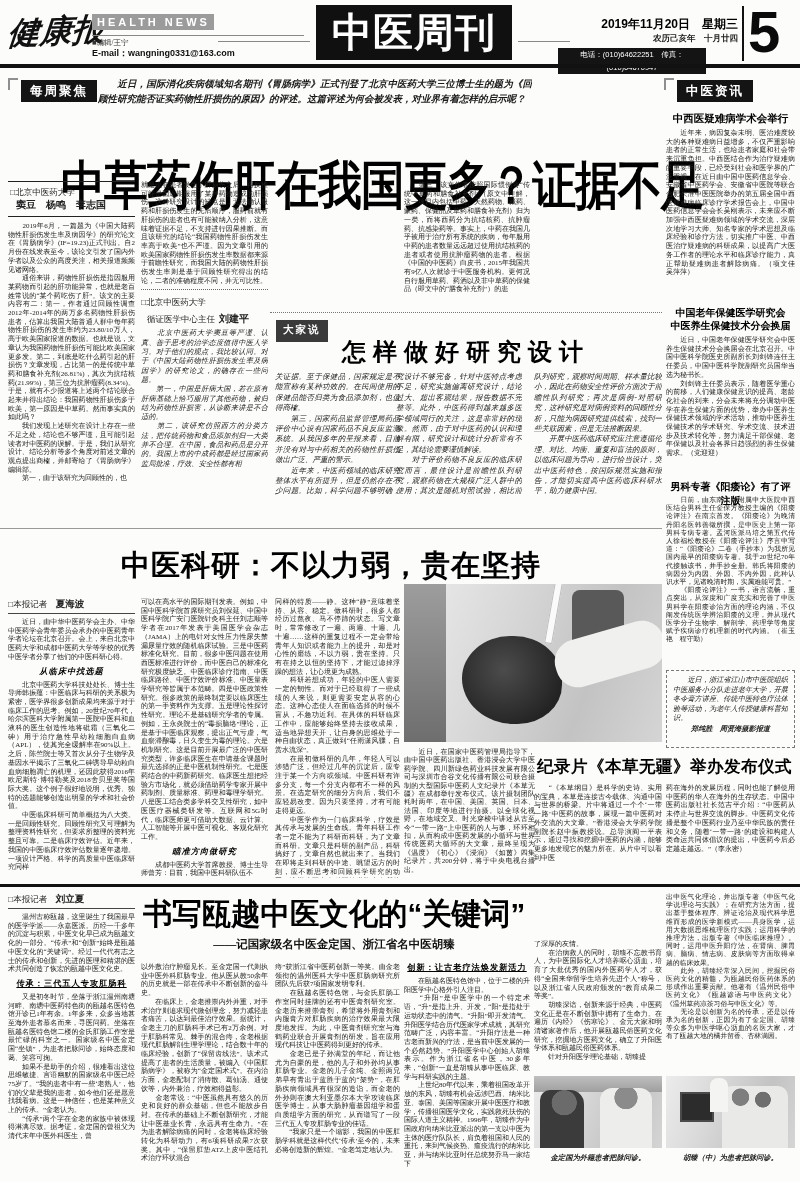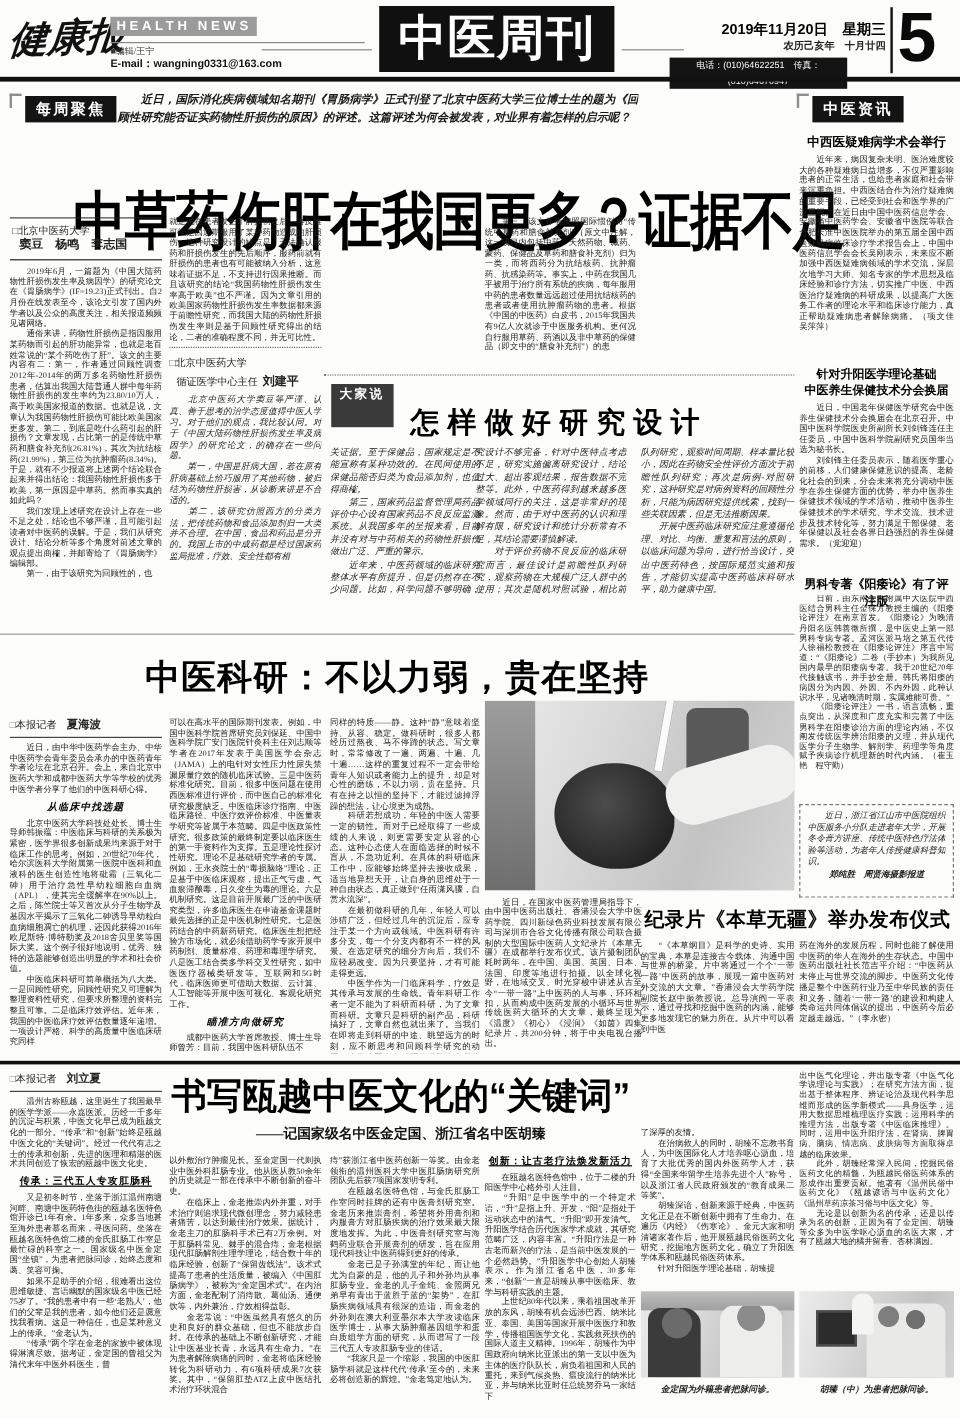--- a/index.html
+++ b/index.html
@@ -14,21 +14,21 @@
   .kai { font-family:"Liberation Serif","DejaVu Serif",serif; font-style:italic; }
   .jt  { text-align:justify; white-space:pre-line; overflow:hidden; }
   .t7    { font-size:7px;   line-height:8.7px; }
   .t68   { font-size:6.8px; line-height:8.2px; }
   .ctr { text-align:center; }
   .rule { background:#111; }
   .thinline { background:#888; height:1px; }
   .badge-wrap { display:flex; align-items:flex-start; }
   .corner { width:10px; height:12px; border-left:2.5px solid #8f8f8f; border-top:2.5px solid #8f8f8f; margin-right:3px; margin-top:-2px; }
   .badge-box { background:#141414; color:#fff; font-weight:bold; font-size:12.5px; line-height:1; padding:5px 9px 4px; letter-spacing:2px; }
-  .badge-box.gray { background:#3a3a3a; font-size:10.5px; padding:4px 7px 21px; }
+  .badge-box.gray { background:#3a3a3a; font-size:10.5px; padding:4px 7px 7px; }
   .artitle { font-weight:bold; text-align:center; color:#000; }
   .subhead { font-weight:bold; text-align:center; font-size:8.2px; line-height:10px; margin:5px 0 4px; color:#000; letter-spacing:1px; }
   .byline { font-size:8.5px; line-height:12px; border-bottom:1px solid #444; padding-bottom:3px; margin-bottom:4px; }
   .byline b { font-size:9.5px; }
   .authorbox { border-top:1.5px solid #222; border-bottom:1px solid #222; padding:4px 2px 4px; margin-bottom:5px; }
   .dotted { border-top:1px dotted #666; margin:4px 0; }
   .photo { background:linear-gradient(110deg,#ececec 0%,#d9d9d9 35%,#c3c3c3 70%,#d5d5d5 100%); overflow:hidden; position:absolute; }
   .cap { font-size:7.3px; line-height:10px; text-align:center; font-style:italic; font-weight:bold; color:#1d1d1d; }
   .notebox { border:1px dashed #777; padding:5px 6px 4px; }
   .sign-r { text-align:center; font-weight:bold; }
@@ -147,21 +147,21 @@
   <div class="abs ctr hei" style="left:534px;top:756px;width:261px;font-size:16.5px;font-weight:900;letter-spacing:0.5px;color:#000;">纪录片《本草无疆》举办发布仪式</div>
   <div class="abs jt t7" style="left:534px;top:784px;width:128px;height:96px;">　　“《本草纲目》是科学的史诗、实用的宝典，本草是连接古今载体、沟通中国与世界的桥梁。片中将通过一个个‘一带一路’中医药的故事，展现一篇中医药对外交流的大文章。”香港浸会大学药学院副院长赵中振教授说。总导演阎一平表示，通过寻找和挖掘中医药的内涵，能够更多地发现它的魅力所在。从片中可以看到中医</div>
   <div class="abs jt t7" style="left:666px;top:784px;width:129px;height:96px;">药在海外的发展历程，同时也能了解使用中医药的华人在海外的生存状态。中国中医药出版社社长范吉平介绍：“中医药从未停止与世界交流的脚步。中医药文化传播是整个中医药行业乃至中华民族的责任和义务，随着‘一带一路’的建设和构建人类命运共同体倡议的提出，中医药今后必定越走越远。”（李永密）</div>
 
   <div class="abs badge-wrap" style="left:664px;top:80px;">
     <span class="corner"></span>
     <span class="badge-box">中医资讯</span>
   </div>
   <div class="abs artitle" style="left:666px;top:112px;width:129px;font-size:10.5px;">中西医疑难病学术会举行</div>
   <div class="abs jt t7" style="left:666px;top:129px;width:129px;height:172px;">　　近年来，病因复杂未明、医治难度较大的各种疑难病日益增多，不仅严重影响患者的正常生活，也给患者家庭和社会带来沉重负担。中西医结合作为治疗疑难病的重要手段，已经受到社会和医学界的广泛重视。在近日由中国中医药信息学会、安徽省中医药学会、安徽省中医院等联合合肥长淮中医医院举办的第五届全国中西医疑难病临床诊疗学术报告会上，中国中医药信息学会会长吴刚表示，未来应不断加强中西医疑难病领域的学术交流，深层次地学习大师、知名专家的学术思想及临床经验和诊疗方法，切实推广中医、中西医治疗疑难病的科研成果，以提高广大医务工作者的理论水平和临床诊疗能力，真正帮助疑难病患者解除病痛。（项文佳　吴萍萍）</div>
-  <div class="abs artitle" style="left:666px;top:306px;width:129px;font-size:10px;line-height:13px;white-space:pre-line;">针对升阳医学理论基础
+  <div class="abs artitle" style="left:666px;top:306px;width:129px;font-size:10px;line-height:13px;white-space:pre-line;">中国老年保健医学研究会
 中医养生保健技术分会换届</div>
   <div class="abs jt t7" style="left:666px;top:336px;width:129px;height:138px;">　　近日，中国老年保健医学研究会中医养生保健技术分会换届会在北京召开。中国中医科学院医史所副所长刘剑锋连任主任委员，中国中医科学院副研究员国华当选为秘书长。
 　　刘剑锋主任委员表示，随着医学重心的前移，人们健康保健意识的提高、老龄化社会的到来，分会未来将充分调动中医学在养生保健方面的优势，举办中医养生保健技术领域的学术活动，推动中医养生保健技术的学术研究、学术交流、技术进步及技术转化等，努力满足干部保健、老年保健以及社会各界日趋强烈的养生保健需求。（党迎迎）</div>
   <div class="abs artitle" style="left:666px;top:480px;width:129px;font-size:10px;">男科专著《阳痿论》有了评注版</div>
   <div class="abs jt t68" style="left:666px;top:496px;width:129px;height:168px;">　　日前，由东南大学附属中大医院中西医结合男科主任金保方教授主编的《阳痿论评注》在南京首发。《阳痿论》为晚清丹阳名医韩善徵所撰，是中医史上第一部男科专病专著。孟河医派马培之第五代传人徐福松教授在《阳痿论评注》序言中写道：“《阳痿论》二卷（手抄本）为我所见国内最早的阳痿病专著。我于20世纪70年代接触该书，并手抄全册。韩氏将阳痿的病因分为内因、外因、不内外因，此种认识水平，见诸晚清时期，实属难能可贵。”
 　　《阳痿论评注》一书，语言流畅，重点突出，从深度和广度充实和完善了中医男科学在阳痿诊治方面的理论内涵，不仅阐发传统医学辨治阳痿的义理，并从现代医学分子生物学、解剖学、药理学等角度赋予疾病诊疗机理新的时代内涵。（崔玉艳　程守勤）</div>
   <div class="abs notebox" style="left:666px;top:670px;width:129px;height:78px;">
     <div class="jt kai" style="font-size:7.2px;line-height:9.6px;">　　近日，浙江省江山市中医院组织中医服务小分队走进老年大学，开展冬令膏方讲座、传统中医特色疗法体验等活动，为老年人传授健康科普知识。</div>
     <div class="sign-r kai" style="font-size:7.2px;line-height:10px;">郑纯胜　周贤海摄影报道</div>
   </div>

